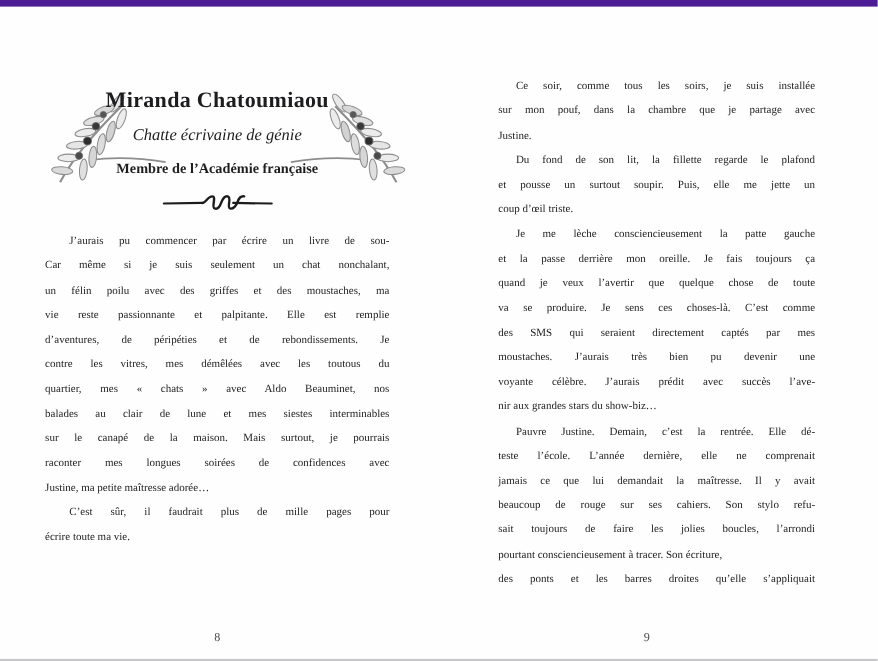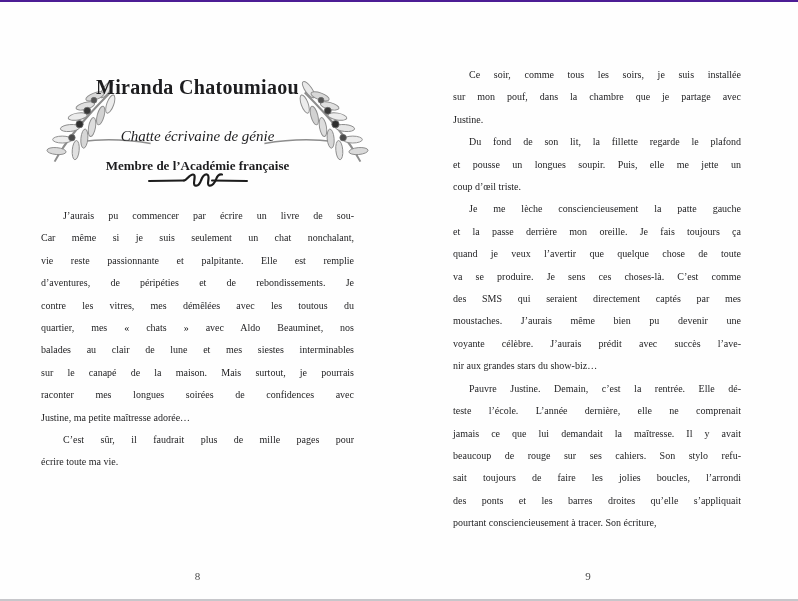--- a/index.html
+++ b/index.html
@@ -1,34 +1,34 @@
 <!DOCTYPE html>
 <html><head>
 <meta charset="utf-8">
 <style>
   html, body { margin: 0; padding: 0; background: #ffffff; }
   .screen {
     position: relative;
     width: 798px; height: 601px;
     background: #fefefe;
     box-sizing: border-box;
-    border-top: 2px solid #4c1d95;
+    border-top: 6px solid #4c1d95;
     border-bottom: 2px solid #c7c7cb;
     overflow: hidden;
     font-family: "Liberation Serif", "DejaVu Serif", serif;
     color: #1d1d1f;
   }
   .page { position: absolute; top: 0; height: 601px; }
   .page-left  { left: 41px;  width: 313px; }
   .page-right { left: 453px; width: 288px; }
 
   
   .chapter-header { position: absolute; top: 74px; left: 0; right: 0; text-align: center; }
   .author-name  { margin: 0; font-size: 20px; line-height: 22px; font-weight: bold; letter-spacing: 0.3px; }
-  .author-role  { margin-top: 30px; font-size: 15px; line-height: 17px; font-style: italic; }
+  .author-role  { margin-top: 13px; font-size: 15px; line-height: 17px; font-style: italic; }
   .author-affil { margin-top: 13px; font-size: 13px; line-height: 15px; font-weight: bold; }
 
   .ornament { position: absolute; width: 124px; height: 96px; top: 79px; }
   .ornament-left  { left: -10px; }
   .ornament-right { right: -30px; transform: scaleX(-1); }
 
   .divider { position: absolute; top: 167px; left: 50%; margin-left: -52px; width: 104px; height: 22px; }
 
   
   .body-text { position: absolute; left: 0; right: 0; }
@@ -122,20 +122,21 @@
         <path d="M3 12 L38 11.5" stroke-width="2"></path>
         <path d="M38 11.5 c3 0 5 -6 9 -6 c4 0 -1 10 2 11 c3 1 5 -2 6 -5 c1.5 -4 3 -6.5 6 -6 c4 1 -1 10 2 11 c3 1 6 -3 7 -6 c1 -3 3 -5.5 6 -5" stroke-width="2.2"></path>
         <path d="M66 11.5 L101 12" stroke-width="2"></path>
       </g>
     </svg>
 
     <div class="body-text">
         <div class="para">
           <div class="line first">J’aurais pu commencer par écrire un livre de sou-</div>
           <div class="line">Car même si je suis seulement un chat nonchalant,</div>
+          <div class="line">un félin poilu avec des griffes et des moustaches, ma</div>
           <div class="line">vie reste passionnante et palpitante. Elle est remplie</div>
           <div class="line">d’aventures, de péripéties et de rebondissements. Je</div>
           <div class="line">contre les vitres, mes démêlées avec les toutous du</div>
           <div class="line">quartier, mes «&nbsp;chats&nbsp;» avec Aldo Beauminet, nos</div>
           <div class="line">balades au clair de lune et mes siestes interminables</div>
           <div class="line">sur le canapé de la maison. Mais surtout, je pourrais</div>
           <div class="line">raconter mes longues soirées de confidences avec</div>
           <div class="line last">Justine, ma petite maîtresse adorée…</div>
         </div>
         <div class="para">
@@ -149,40 +150,40 @@
 
   <section class="page page-right">
     <div class="body-text">
         <div class="para">
           <div class="line first">Ce soir, comme tous les soirs, je suis installée</div>
           <div class="line">sur mon pouf, dans la chambre que je partage avec</div>
           <div class="line last">Justine.</div>
         </div>
         <div class="para">
           <div class="line first">Du fond de son lit, la fillette regarde le plafond</div>
-          <div class="line">et pousse un longues soupir. Puis, elle me jette un</div>
+          <div class="line">et pousse un surtout soupir. Puis, elle me jette un</div>
           <div class="line last">coup d’œil triste.</div>
         </div>
         <div class="para">
           <div class="line first">Je me lèche consciencieusement la patte gauche</div>
           <div class="line">et la passe derrière mon oreille. Je fais toujours ça</div>
           <div class="line">quand je veux l’avertir que quelque chose de toute</div>
           <div class="line">va se produire. Je sens ces choses-là. C’est comme</div>
           <div class="line">des SMS qui seraient directement captés par mes</div>
-          <div class="line">moustaches. J’aurais même bien pu devenir une</div>
+          <div class="line">moustaches. J’aurais très bien pu devenir une</div>
           <div class="line">voyante célèbre. J’aurais prédit avec succès l’ave-</div>
           <div class="line last">nir aux grandes stars du show-biz…</div>
         </div>
         <div class="para">
           <div class="line first">Pauvre Justine. Demain, c’est la rentrée. Elle dé-</div>
           <div class="line">teste l’école. L’année dernière, elle ne comprenait</div>
           <div class="line">jamais ce que lui demandait la maîtresse. Il y avait</div>
           <div class="line">beaucoup de rouge sur ses cahiers. Son stylo refu-</div>
           <div class="line">sait toujours de faire les jolies boucles, l’arrondi</div>
+          <div class="line last">pourtant consciencieusement à tracer. Son écriture,</div>
           <div class="line">des ponts et les barres droites qu’elle s’appliquait</div>
-          <div class="line last">pourtant consciencieusement à tracer. Son écriture,</div>
         </div>
       </div>
 
     <div class="page-number">9</div>
   </section>
 
 </div>
 
 </body></html>

